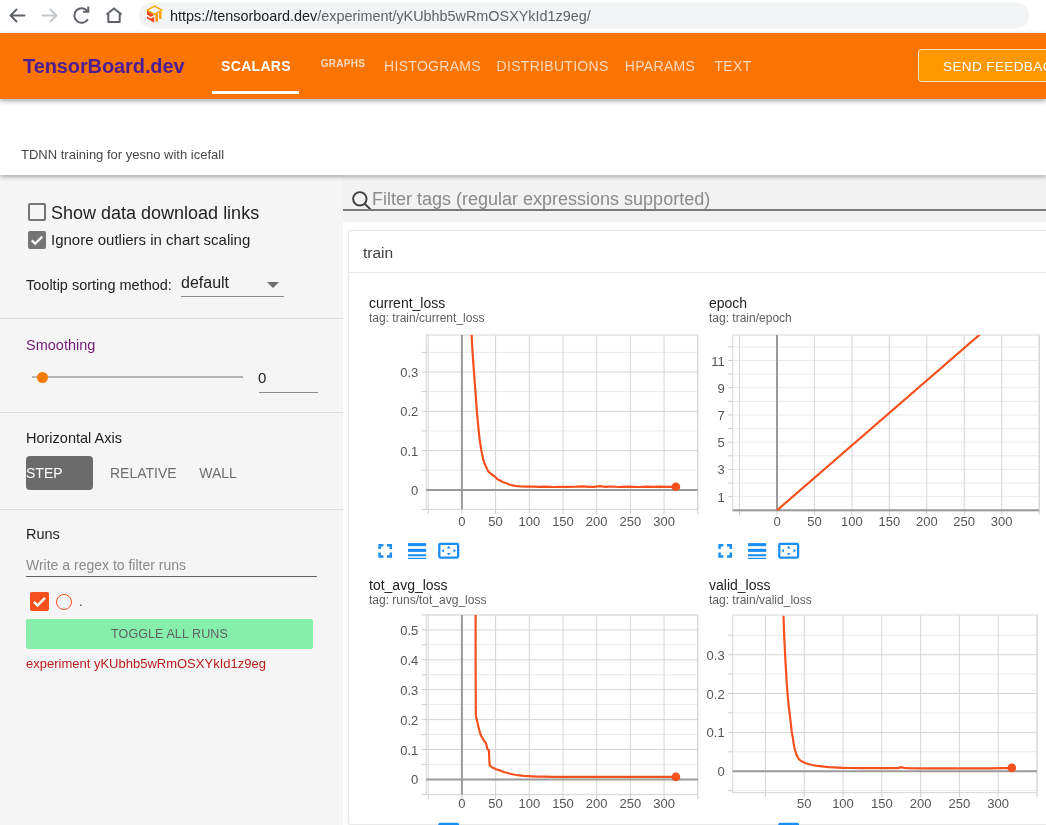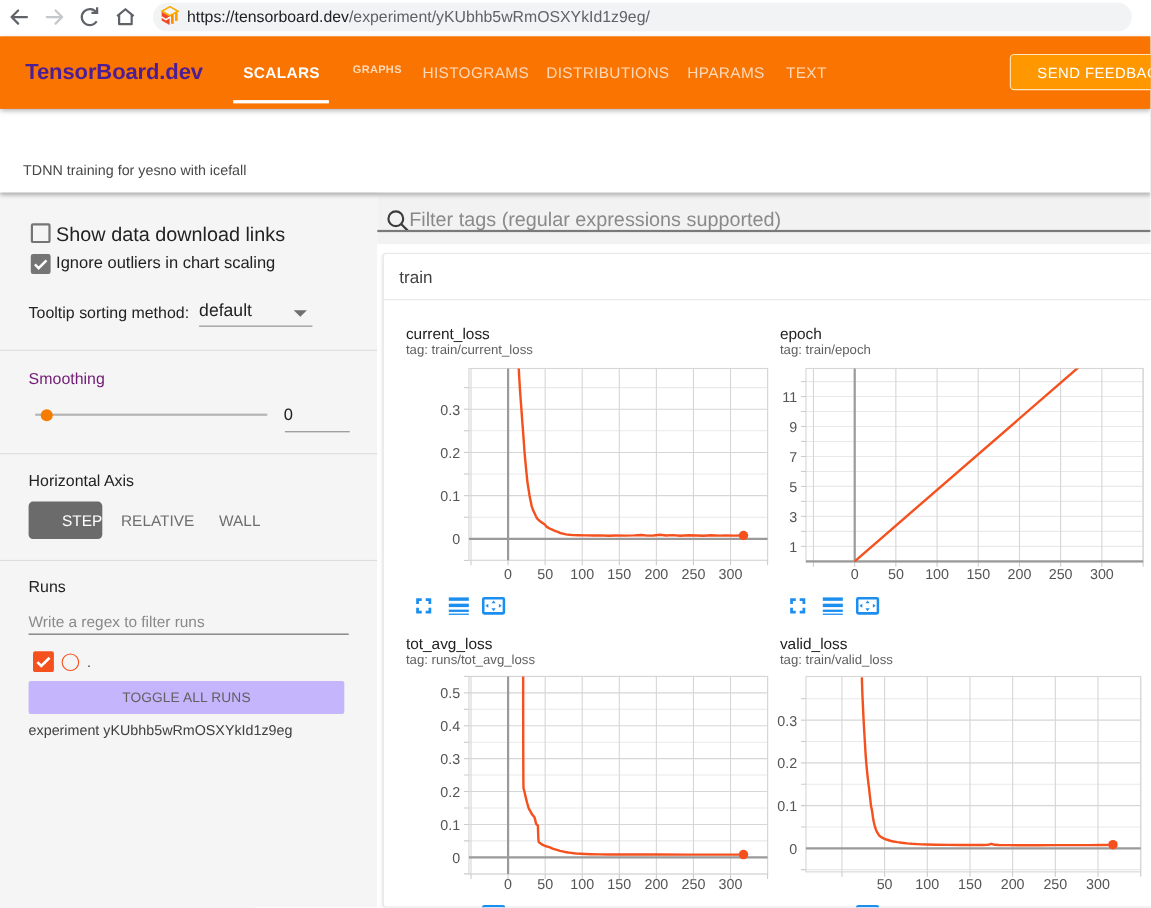--- a/index.html
+++ b/index.html
@@ -59,36 +59,36 @@
  <div style="position:absolute;left:181px;top:295.5px;width:103px;height:1px;background:#8b8b8b"></div>
  <div style="position:absolute;left:267px;top:281.5px;width:0;height:0;border-left:6.2px solid transparent;border-right:6.2px solid transparent;border-top:6px solid #6f6f6f"></div>
  <div style="position:absolute;left:0;top:318px;width:343px;height:1px;background:#ddd"></div>
  <div style="position:absolute;left:26px;top:337px;font-size:14.5px;color:#701a75">Smoothing</div>
  <div style="position:absolute;left:32px;top:376px;width:211px;height:2px;background:#b5b5b5"></div>
  <div style="position:absolute;left:37px;top:371.5px;width:11px;height:11px;border-radius:50%;background:#f57c00"></div>
  <div style="position:absolute;left:258px;top:369px;font-size:15px;color:#212121">0</div>
  <div style="position:absolute;left:259px;top:392px;width:59px;height:1px;background:#8b8b8b"></div>
  <div style="position:absolute;left:0;top:412px;width:343px;height:1px;background:#ddd"></div>
  <div style="position:absolute;left:26px;top:430px;font-size:14.5px;color:#222">Horizontal Axis</div>
- <div style="position:absolute;left:26px;top:455.5px;width:67px;height:34px;background:#6b6b6b;border-radius:4px;color:#fff;font-size:14px;text-align:right;line-height:34px">STEP</div>
+ <div style="position:absolute;left:26px;top:455.5px;width:67px;height:34px;background:#6b6b6b;border-radius:4px;color:#fff;font-size:14px;text-align:left;line-height:34px">STEP</div>
  <div style="position:absolute;left:110px;top:455.5px;width:57px;height:34px;color:#6e6e6e;font-size:14px;text-align:center;line-height:34px">RELATIVE</div>
  <div style="position:absolute;left:196px;top:455.5px;width:44px;height:34px;color:#6e6e6e;font-size:14px;text-align:center;line-height:34px">WALL</div>
  <div style="position:absolute;left:0;top:509px;width:343px;height:1px;background:#ddd"></div>
  <div style="position:absolute;left:26px;top:526px;font-size:14.5px;color:#222">Runs</div>
  <div style="position:absolute;left:26px;top:557px;font-size:14px;color:#8a8a8a">Write a regex to filter runs</div>
  <div style="position:absolute;left:26px;top:576px;width:291px;height:1px;background:#616161"></div>
  <div style="position:absolute;left:30px;top:592px;width:19px;height:19px;background:#f4511e;border-radius:2px">
   <svg width="19" height="19" viewBox="0 0 24 24">
       <path d="M5 12.5 l4.5 4.5 L19 7.5" stroke="#fff" stroke-width="3" fill="none"></path>
     </svg>
  </div>
  <div style="position:absolute;left:55.5px;top:594px;width:16px;height:16px;border:1.9px solid #f4511e;border-radius:50%;box-sizing:border-box"></div>
  <div style="position:absolute;left:79px;top:594px;font-size:13px;color:#424242">.</div>
- <div style="position:absolute;left:26px;top:619px;width:287px;height:30px;background:#c4b5fd;border-radius:2px;color:#616161;font-size:14px;text-align:center;line-height:30px;letter-spacing:0.1px;font-size:12.5px">TOGGLE ALL RUNS</div>
- <div style="position:absolute;left:26px;top:656px;font-size:13px;color:#404040">experiment yKUbhb5wRmOSXYkId1z9eg</div>
+ <div style="position:absolute;left:26px;top:619px;width:287px;height:30px;background:#86efac;border-radius:2px;color:#616161;font-size:14px;text-align:center;line-height:30px;letter-spacing:0.1px;font-size:12.5px">TOGGLE ALL RUNS</div>
+ <div style="position:absolute;left:26px;top:656px;font-size:13px;color:#b91c1c">experiment yKUbhb5wRmOSXYkId1z9eg</div>
 
 <div style="position:absolute;left:343px;top:175px;width:703px;height:650px;background:#fff"></div>
 <div style="position:absolute;left:343px;top:176px;width:703px;height:45.5px;background:#f2f2f2"></div>
 <svg width="26" height="26" viewBox="0 0 24 24" style="position:absolute;left:349px;top:188px">
  <circle cx="10" cy="10" r="6.2" fill="none" stroke="#3c3c3c" stroke-width="1.8"></circle>
  <line x1="14.5" y1="14.5" x2="20" y2="20" stroke="#3c3c3c" stroke-width="1.8"></line>
 </svg>
 <div style="position:absolute;left:372px;top:189px;font-size:18px;color:#8a8a8a">Filter tags (regular expressions supported)</div>
 <div style="position:absolute;left:343px;top:209px;width:703px;height:1.6px;background:#7a7a7a"></div>
 <div style="position:absolute;left:348px;top:230px;width:760px;height:595px;background:#fff;border:1px solid #e8e8e8;border-radius:3px;box-shadow:0 1px 3px rgba(0,0,0,0.1);box-sizing:border-box"></div>

